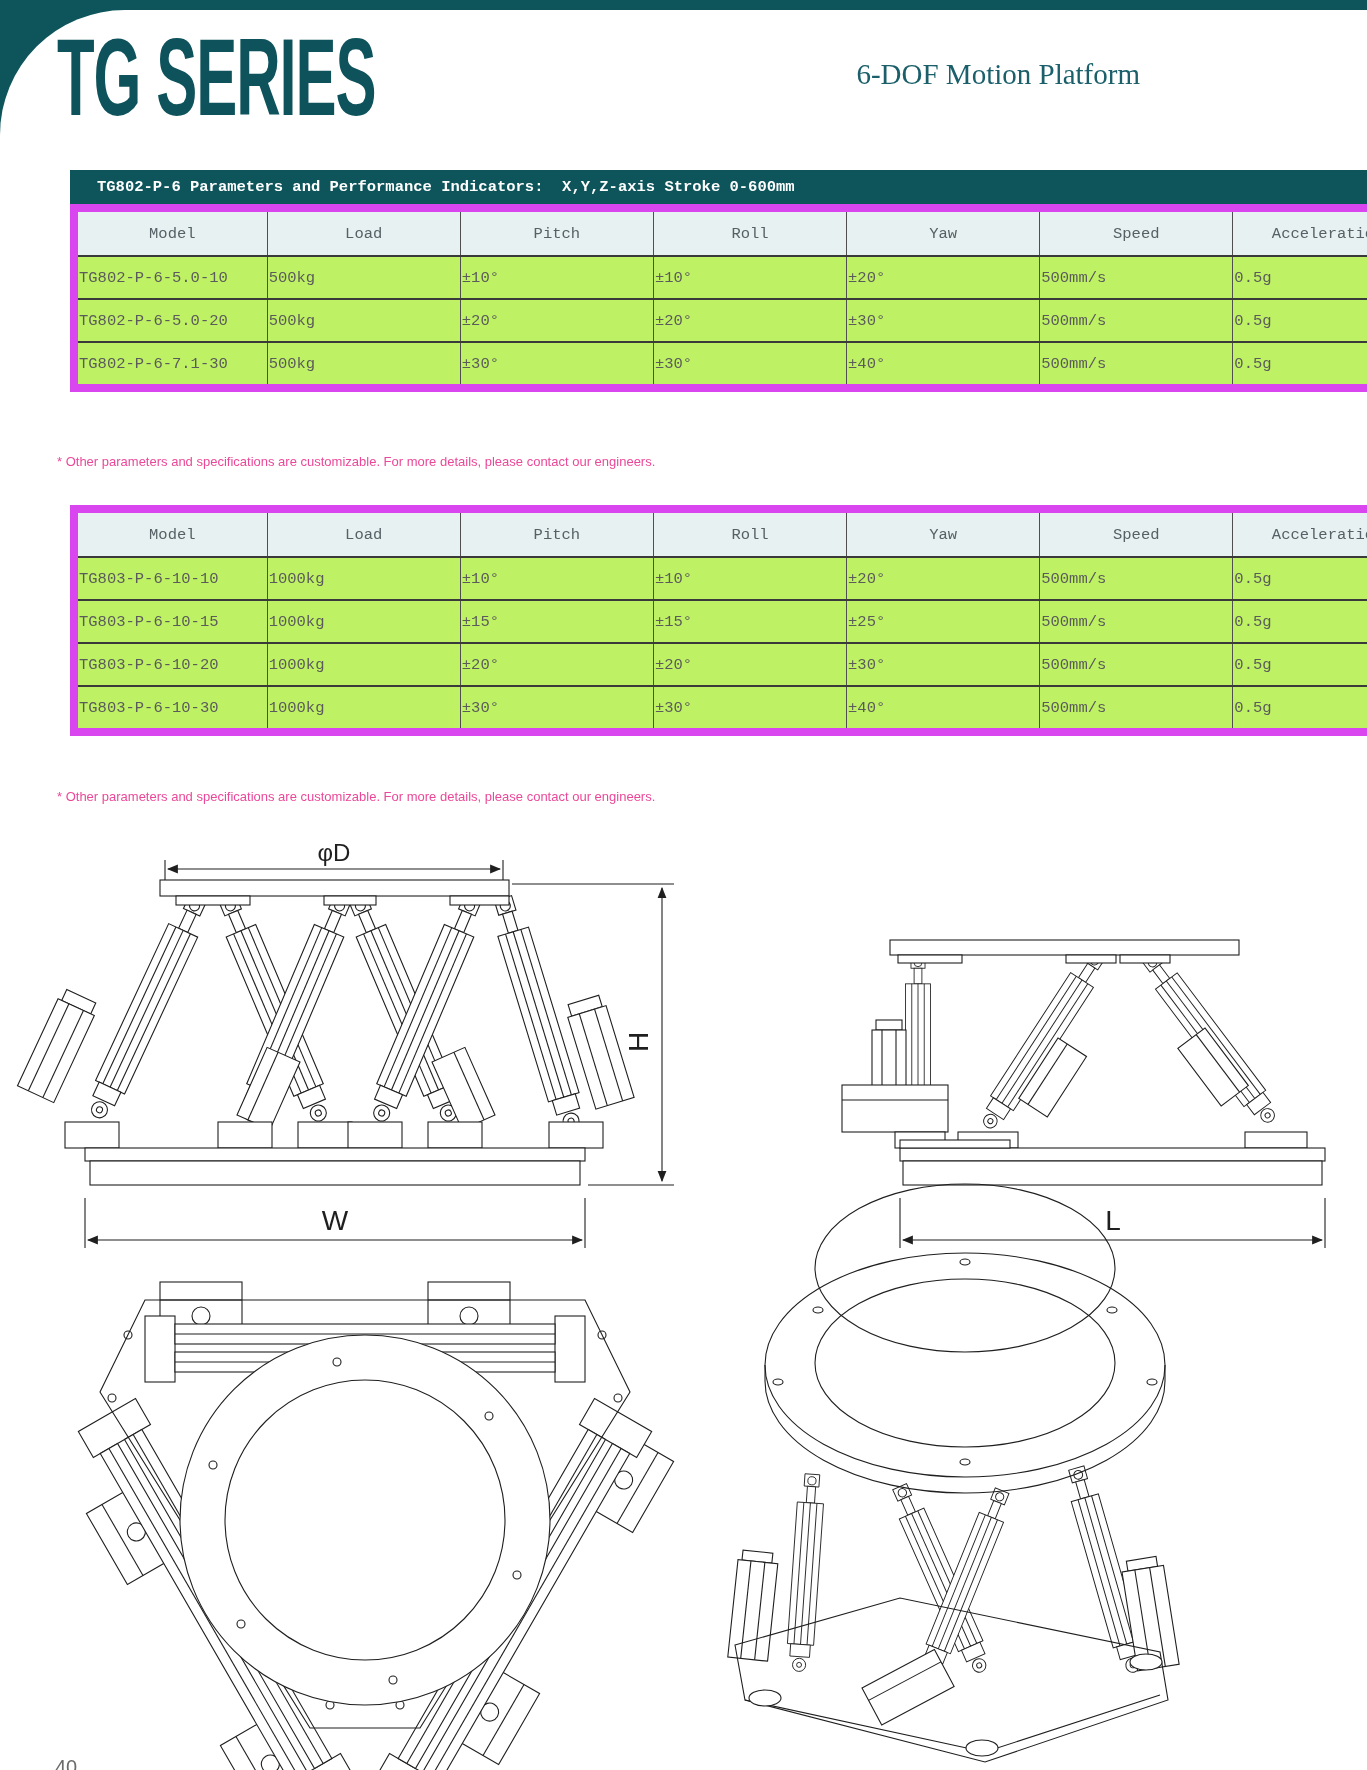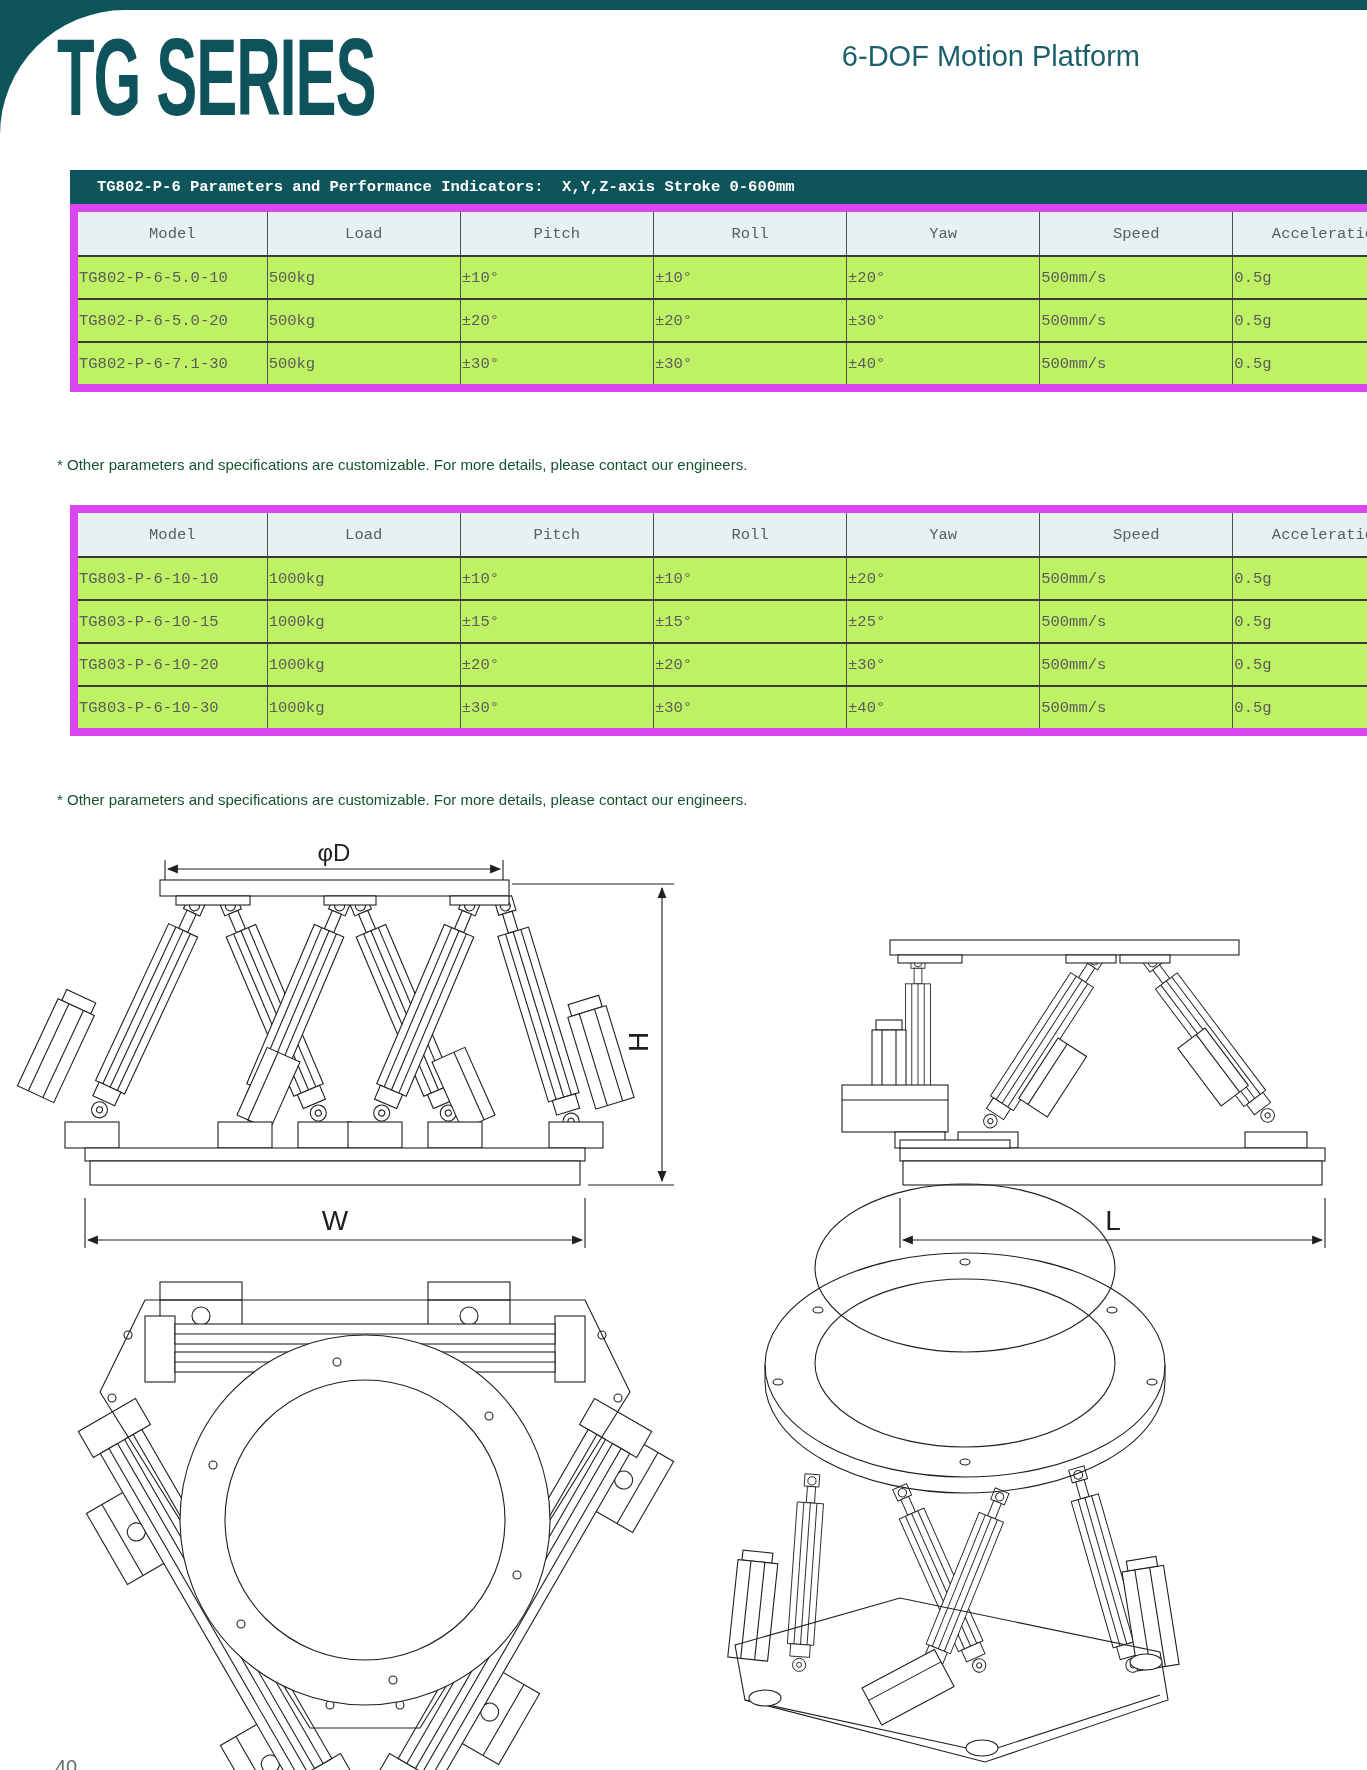--- a/index.html
+++ b/index.html
@@ -11,42 +11,42 @@
   .top-strip{position:absolute;top:0;left:0;width:100%;height:10px;background:#0d555b;}
   .corner-block{position:absolute;top:0;left:0;width:190px;height:160px;background:#0d555b;}
   .sheet{position:absolute;top:10px;left:0;width:100%;height:170px;background:#ffffff;
          border-top-left-radius:125px;}
   .series-title{
     position:absolute;left:57px;top:22px;margin:0;
     font-size:110px;font-weight:bold;color:#0e535c;letter-spacing:-2px;line-height:1;
     transform:scaleX(0.56);transform-origin:0 0;white-space:nowrap;
   }
   .subtitle{
-    position:absolute;top:40px;right:227px;margin:0;
-    font-size:29px;font-weight:normal;color:#1a5f6a;
+    position:absolute;top:58px;right:227px;margin:0;
+    font-size:29px;font-weight:normal;color:#1a5f6a;font-family:Liberation Serif, serif;
   }
   
   .tbl-wrap{position:absolute;left:70px;width:1360px;font-family:Liberation Mono, monospace;}
   .t1{top:170px;} .t2{top:505px;}
   .tbl-title{
     height:34px;line-height:34px;background:#0d555b;color:#ffffff;
     font-size:15.5px;font-weight:bold;padding-left:27px;white-space:pre;
   }
   table.spec{width:100%;border-collapse:collapse;table-layout:fixed;background:#bef264;
     border:8px solid #d946ef;}
   table.spec th{
     height:41px;background:#e8f1f1;color:#556166;font-weight:normal;font-size:15.5px;
     border:1px solid #4f4f4f;border-bottom:2px solid #3a3a3a;text-align:center;
   }
   table.spec td{
     height:39px;color:#5b5b5b;font-size:15.5px;
     border:1px solid #4f4f4f;border-bottom:2px solid #3a3a3a;
   }
   
-  .footnote{position:absolute;left:57px;font-size:15px;color:#14532d;}
+  .footnote{position:absolute;left:57px;font-size:13px;color:#ec4899;}
   .fn1{top:441px;} .fn2{top:776px;}
   .page-num{position:absolute;left:55px;top:1736px;font-size:20px;color:#6b6b6b;}
   
   svg.drawings{position:absolute;left:0;top:0;}
   .dimtxt{font-family:"Liberation Sans",sans-serif;font-size:24px;fill:#1f1f1f;stroke:none;text-anchor:middle;}
   .dimtxt-lg{font-family:"Liberation Sans",sans-serif;font-size:28px;fill:#1f1f1f;stroke:none;text-anchor:middle;}
 </style>
 </head>
 <body>
 

